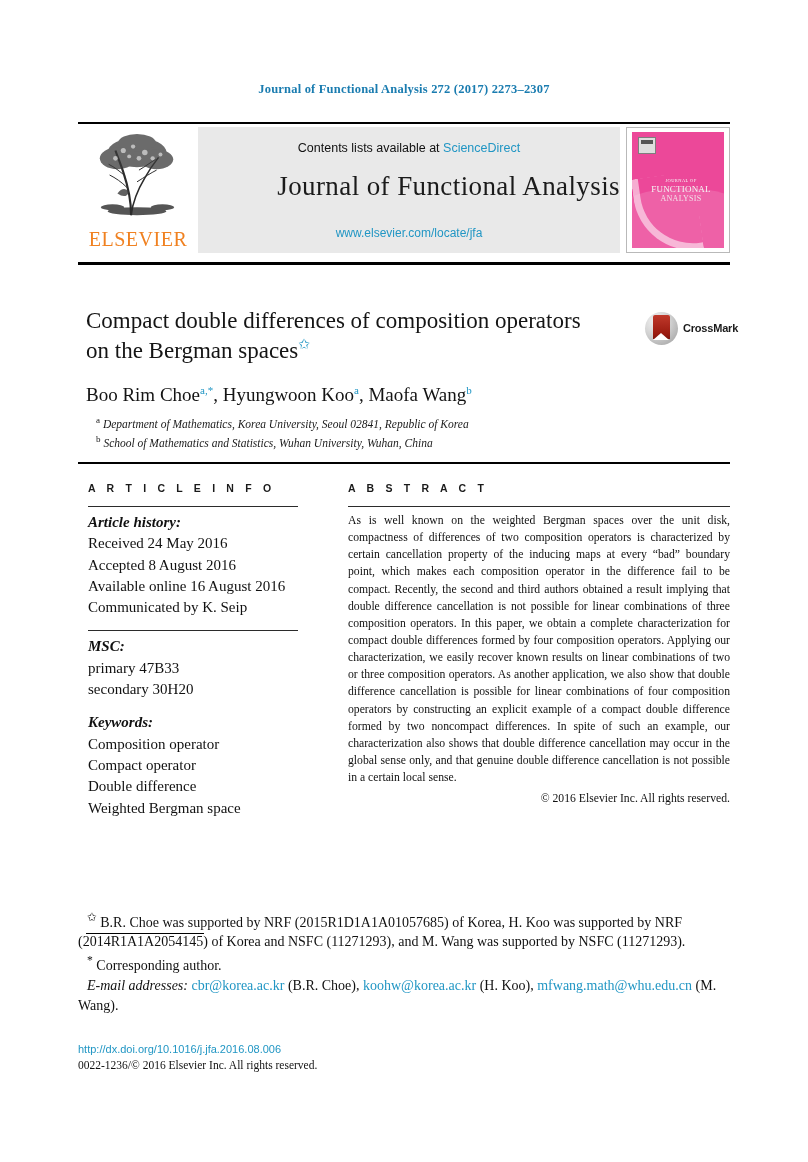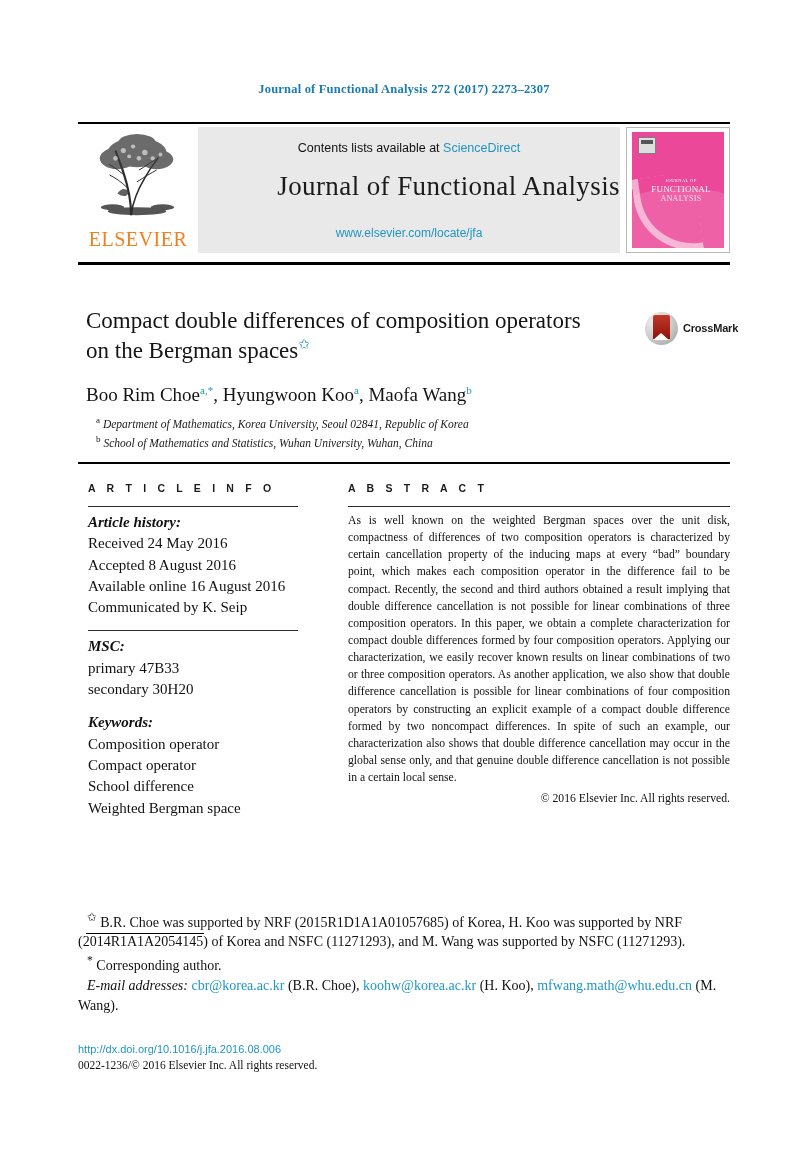--- a/index.html
+++ b/index.html
@@ -443,21 +443,21 @@
     <hr class="hr-thin">
     <div class="sec">
       <div class="lbl">MSC:</div>
       <div>primary 47B33</div>
       <div>secondary 30H20</div>
     </div>
     <div class="sec">
       <div class="lbl">Keywords:</div>
       <div>Composition operator</div>
       <div>Compact operator</div>
-      <div>School difference</div>
+      <div>Double difference</div>
       <div>Weighted Bergman space</div>
     </div>
   </div>
 
   <div class="col-right">
     <hr class="hr-thin">
     <div>As is well known on the weighted Bergman spaces over the unit disk, compactness of differences of two composition operators is characterized by certain cancellation property of the inducing maps at every “bad” boundary point, which makes each composition operator in the difference fail to be compact. Recently, the second and third authors obtained a result implying that double difference cancellation is not possible for linear combinations of three composition operators. In this paper, we obtain a complete characterization for compact double differences formed by four composition operators. Applying our characterization, we easily recover known results on linear combinations of two or three composition operators. As another application, we also show that double difference cancellation is possible for linear combinations of four composition operators by constructing an explicit example of a compact double difference formed by two noncompact differences. In spite of such an example, our characterization also shows that double difference cancellation may occur in the global sense only, and that genuine double difference cancellation is not possible in a certain local sense.</div>
     <div class="copyline">© 2016 Elsevier Inc. All rights reserved.</div>
   </div>
 

